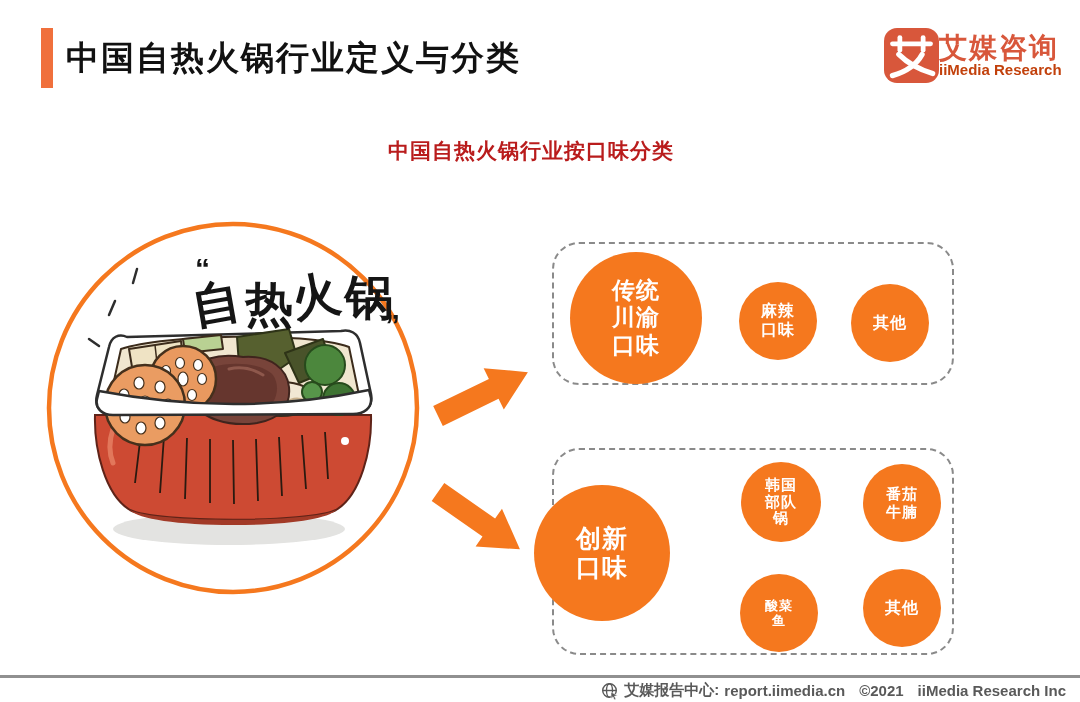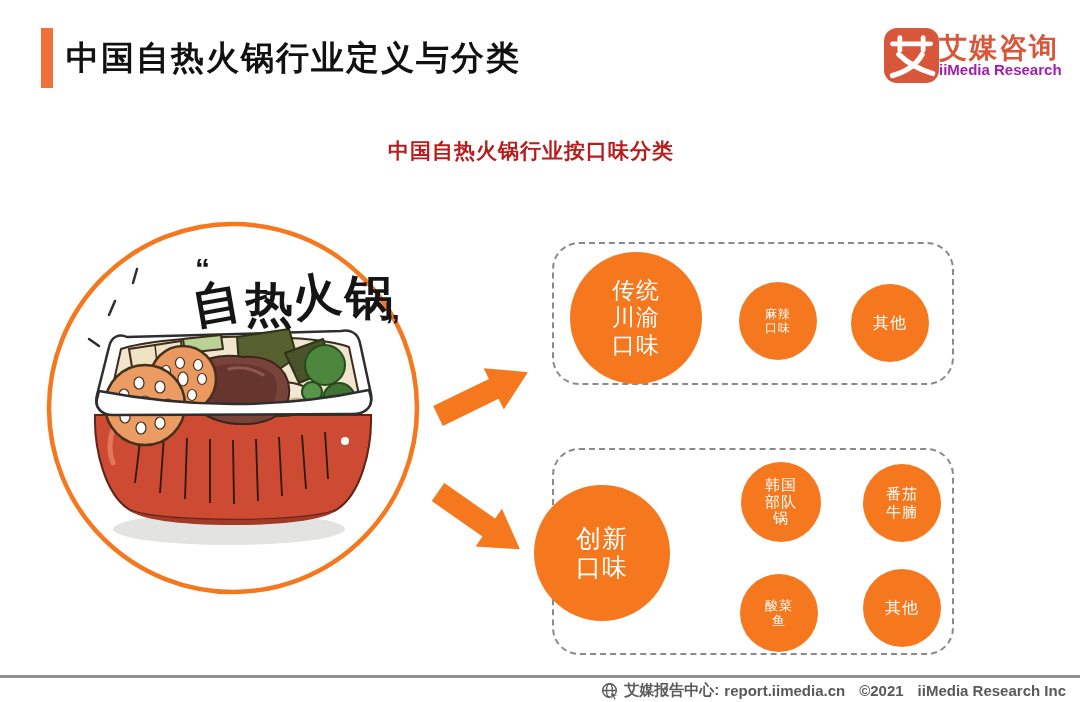--- a/index.html
+++ b/index.html
@@ -17,44 +17,44 @@
   .page-title {
     position: absolute; left: 66px; top: 36px;
     font-size: 33px; font-weight: 700; color: #111111; letter-spacing: 2px;
     white-space: nowrap;
   }
   .logo { position: absolute; left: 884px; top: 28px; display: flex; align-items: center; gap: 0; }
   .logo-icon { width: 55px; height: 55px; border-radius: 13px; background: #D8573B;
     display: flex; align-items: center; justify-content: center; }
   .logo-text { display: flex; flex-direction: column; line-height: 1.05; }
   .logo-cn { font-size: 28px; font-weight: 700; color: #D8573B; letter-spacing: 2px; white-space: nowrap; }
-  .logo-en { font-size: 15px; font-weight: 600; color: #a21caf; white-space: nowrap; }
+  .logo-en { font-size: 15px; font-weight: 600; color: #c2410c; white-space: nowrap; }
   
   .subtitle {
     position: absolute; left: 0; top: 137px; width: 1062px; text-align: center;
     font-size: 21px; font-weight: 700; color: #b91c1c; letter-spacing: 1px;
   }
   
   .illo { position: absolute; left: 33px; top: 207px; width: 400px; height: 400px; }
   
   .arrows { position: absolute; left: 420px; top: 350px; width: 130px; height: 220px; }
   
   .group-box {
     position: absolute; border: 2px dashed #8A8A8A; border-radius: 27px; background: transparent;
   }
   .box-traditional { left: 552px; top: 242px; width: 402px; height: 143px; }
   .box-innovative  { left: 552px; top: 448px; width: 402px; height: 207px; }
   
   .bubble {
     position: absolute; border-radius: 50%; background: #F5781E; color: #ffffff;
     display: flex; flex-direction: column; align-items: center; justify-content: center;
-    text-align: center; font-weight: 400; line-height: 1.18; letter-spacing: 1px;
+    text-align: center; font-weight: 700; line-height: 1.18; letter-spacing: 1px;
   }
   .b-main1 { left: 570px; top: 252px; width: 132px; height: 132px; font-size: 23px; }
-  .b-mala  { left: 739px; top: 282px; width: 78px;  height: 78px;  font-size: 12px; }
+  .b-mala  { left: 739px; top: 282px; width: 78px;  height: 78px;  font-size: 16px; }
   .b-other1{ left: 851px; top: 284px; width: 78px;  height: 78px;  font-size: 16px; }
   .b-main2 { left: 534px; top: 485px; width: 136px; height: 136px; font-size: 25px; }
   .b-korea { left: 741px; top: 462px; width: 80px;  height: 80px;  font-size: 15px; line-height: 1.12; }
   .b-tomato{ left: 863px; top: 464px; width: 78px;  height: 78px;  font-size: 15px; }
   .b-fish  { left: 740px; top: 574px; width: 78px;  height: 78px;  font-size: 13px; }
   .b-other2{ left: 863px; top: 569px; width: 78px;  height: 78px;  font-size: 16px; }
   
   .footer-line { position: absolute; left: 0; top: 675px; width: 1080px; height: 3px; background: #909090; }
   .footer {
     position: absolute; right: 14px; top: 681px; display: flex; align-items: center;

